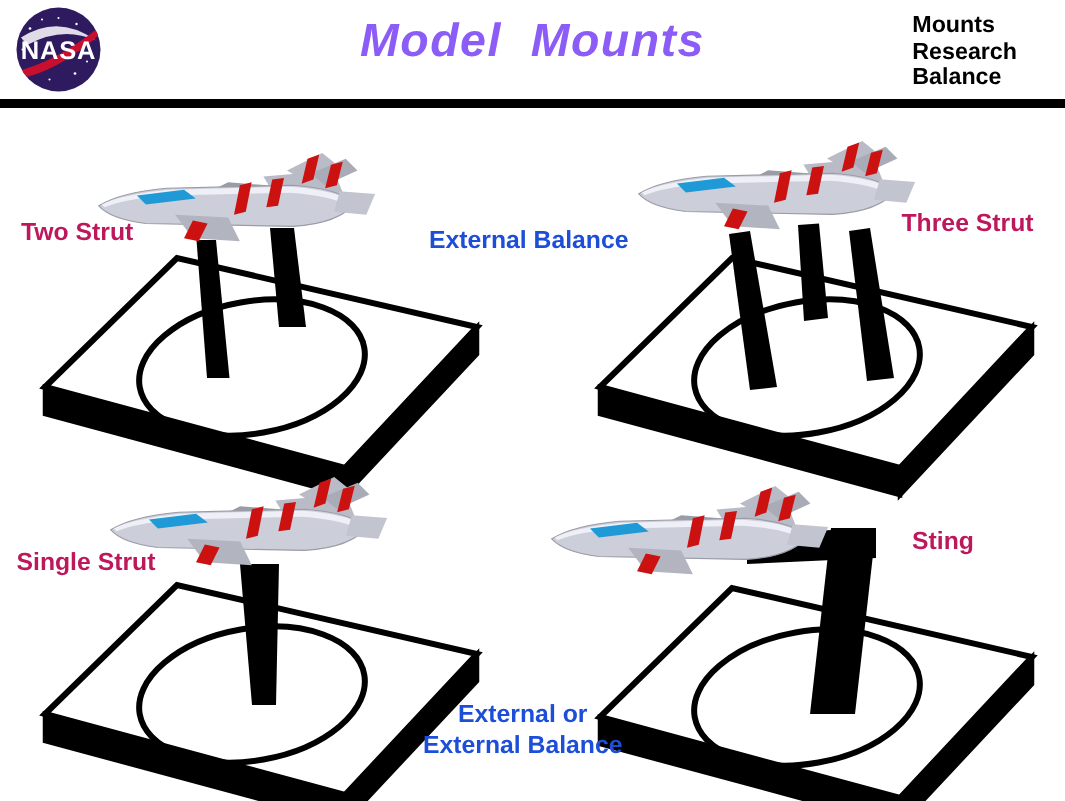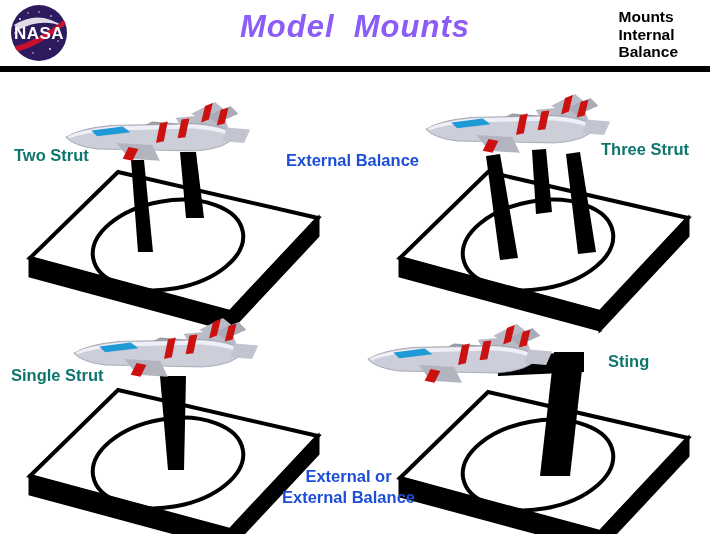--- a/index.html
+++ b/index.html
@@ -29,21 +29,21 @@
     color:#000;text-align:left;
   }
   .rule{position:absolute;left:0;top:66px;width:710px;height:6px;background:#000;}
 
   
   .panel{position:absolute;}
   .panel svg{display:block;overflow:visible;}
 
   
   .cap{
-    position:absolute;color:#0f766e;
+    position:absolute;color:#be185d;
     font-size:16.5px;font-weight:bold;white-space:nowrap;
   }
   .cap-blue{
     position:absolute;color:#1d4ed8;
     font-size:16.5px;font-weight:bold;white-space:nowrap;
     text-align:center;line-height:21px;
   }
   #cap-two   {left:14px; top:146px;}
   #cap-three {left:601px;top:140px;}
   #cap-single{left:11px; top:366px;}
@@ -81,21 +81,21 @@
         <path d="M2 45 Q30 40 64 12 L64 17 Q32 46 4 50 Z" fill="#c8102e"></path>
         <text x="33" y="36" font-family="'Liberation Sans',sans-serif" font-size="17" font-weight="bold" fill="#ffffff" text-anchor="middle" letter-spacing="0.5">NASA</text>
       </g>
     </svg>
   </div>
 
   <div class="title">Model  Mounts</div>
 
   <div class="grc">
     <div>Mounts</div>
-    <div>Internal</div>
+    <div>Research</div>
     <div>Balance</div>
   </div>
 
   <div class="rule"></div>
 
   <div class="panel" id="panel-two" style="left:18px;top:100px;">
     <svg width="310" height="190" viewBox="0 0 310 190">
 
       <g>
         <polygon points="12,158 100,72 300,118 212,212" fill="#000"></polygon>

